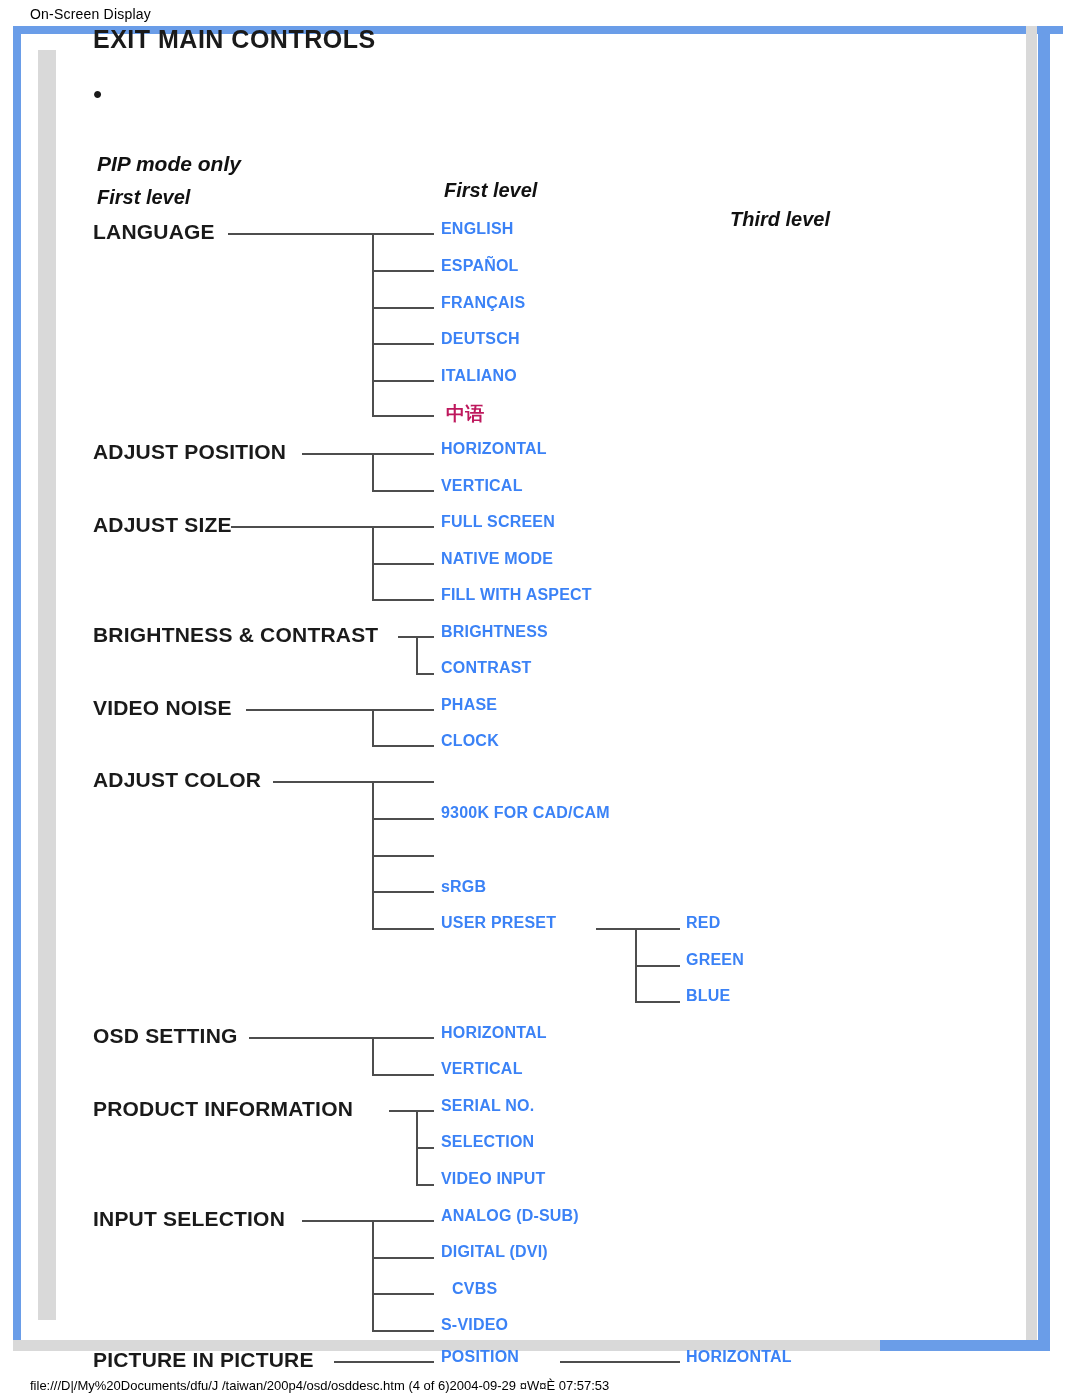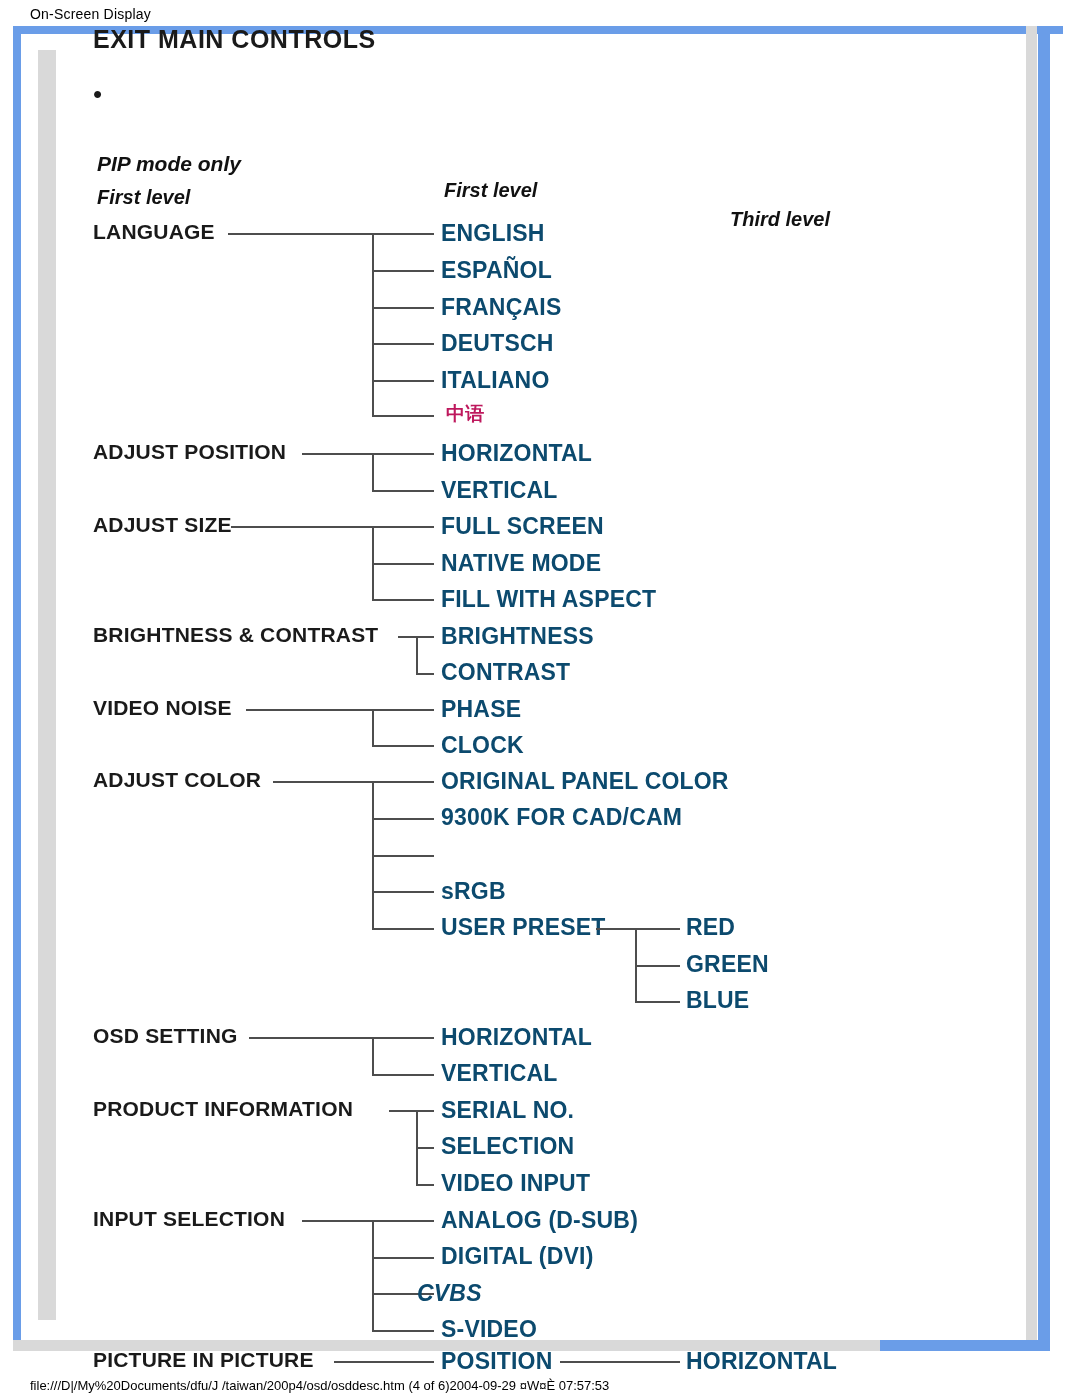--- a/index.html
+++ b/index.html
@@ -140,22 +140,22 @@
     position: absolute;
     white-space: nowrap;
     font-weight: bold;
   }
   .lvl1 {
     font-size: 21px;
     color: #1a1a1a;
     letter-spacing: 0.2px;
   }
   .lvl2, .lvl3 {
-    font-size: 23px;
-    color: #0c4a6e;
+    font-size: 16px;
+    color: #3b82f6;
     letter-spacing: 0.2px;
   }
   .cjk {
     font-size: 19px;
     color: #be185d;
     font-weight: bold;
   }
 
   
   .hline {
@@ -244,21 +244,20 @@
   <div class="lvl2" style="left:441px; top:732px;">CLOCK</div>
 
   <div class="lvl1" style="left:93px; top:768px;">ADJUST COLOR</div>
   <div class="hline" style="left:273px; top:781px; width:100px;"></div>
   <div class="vline" style="left:372px; top:781px; height:147px;"></div>
   <div class="hline" style="left:372px; top:781px; width:62px;"></div>
   <div class="hline" style="left:372px; top:818px; width:62px;"></div>
   <div class="hline" style="left:372px; top:855px; width:62px;"></div>
   <div class="hline" style="left:372px; top:891px; width:62px;"></div>
   <div class="hline" style="left:372px; top:928px; width:62px;"></div>
-  <div class="lvl2" style="left:441px; top:768px;">ORIGINAL PANEL COLOR</div>
   <div class="lvl2" style="left:441px; top:804px;">9300K FOR CAD/CAM</div>
   <div class="lvl2" style="left:441px; top:878px;">sRGB</div>
   <div class="lvl2" style="left:441px; top:914px;">USER PRESET</div>
 
   <div class="hline" style="left:596px; top:928px; width:40px;"></div>
   <div class="vline" style="left:635px; top:928px; height:73px;"></div>
   <div class="hline" style="left:635px; top:928px; width:45px;"></div>
   <div class="hline" style="left:635px; top:965px; width:45px;"></div>
   <div class="hline" style="left:635px; top:1001px; width:45px;"></div>
   <div class="lvl3" style="left:686px; top:914px;">RED</div>
@@ -285,21 +284,21 @@
 
   <div class="lvl1" style="left:93px; top:1207px;">INPUT SELECTION</div>
   <div class="hline" style="left:302px; top:1220px; width:71px;"></div>
   <div class="vline" style="left:372px; top:1220px; height:110px;"></div>
   <div class="hline" style="left:372px; top:1220px; width:62px;"></div>
   <div class="hline" style="left:372px; top:1257px; width:62px;"></div>
   <div class="hline" style="left:372px; top:1293px; width:62px;"></div>
   <div class="hline" style="left:372px; top:1330px; width:62px;"></div>
   <div class="lvl2" style="left:441px; top:1207px;">ANALOG (D-SUB)</div>
   <div class="lvl2" style="left:441px; top:1243px;">DIGITAL (DVI)</div>
-  <div class="lvl2" style="left:417px; top:1280px;font-style:italic;">CVBS</div>
+  <div class="lvl2" style="left:452px; top:1280px;">CVBS</div>
   <div class="lvl2" style="left:441px; top:1316px;">S-VIDEO</div>
 
   <div class="lvl1" style="left:93px; top:1348px;">PICTURE IN PICTURE</div>
   <div class="hline" style="left:334px; top:1361px; width:100px;"></div>
   <div class="lvl2" style="left:441px; top:1348px;">POSITION</div>
   <div class="hline" style="left:560px; top:1361px; width:120px;"></div>
   <div class="lvl3" style="left:686px; top:1348px;">HORIZONTAL</div>
 
 </div>
 

